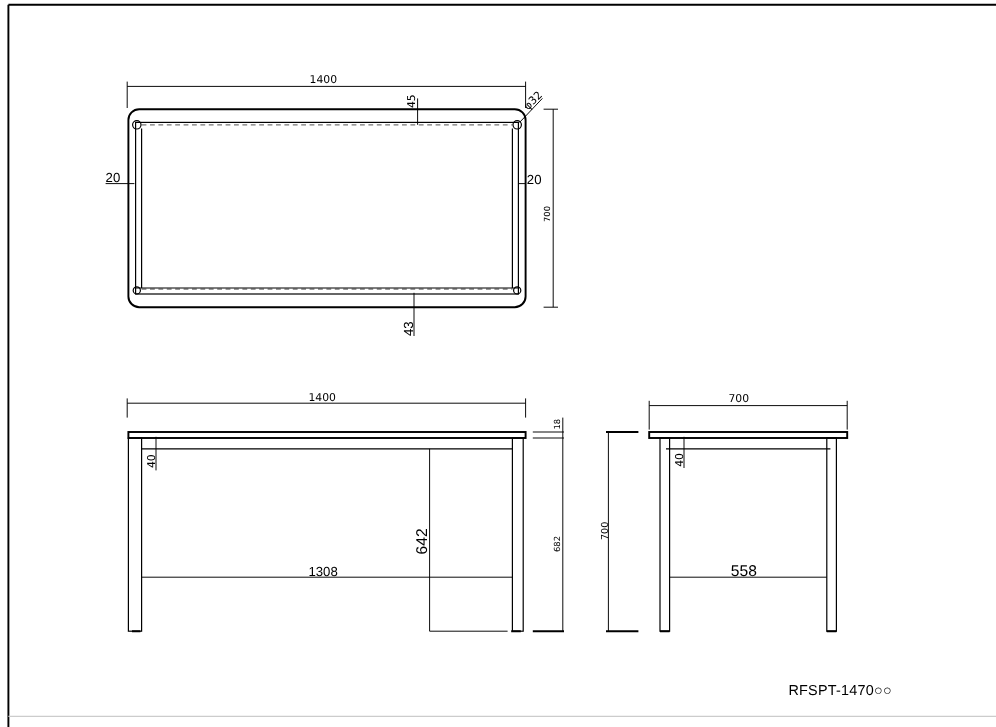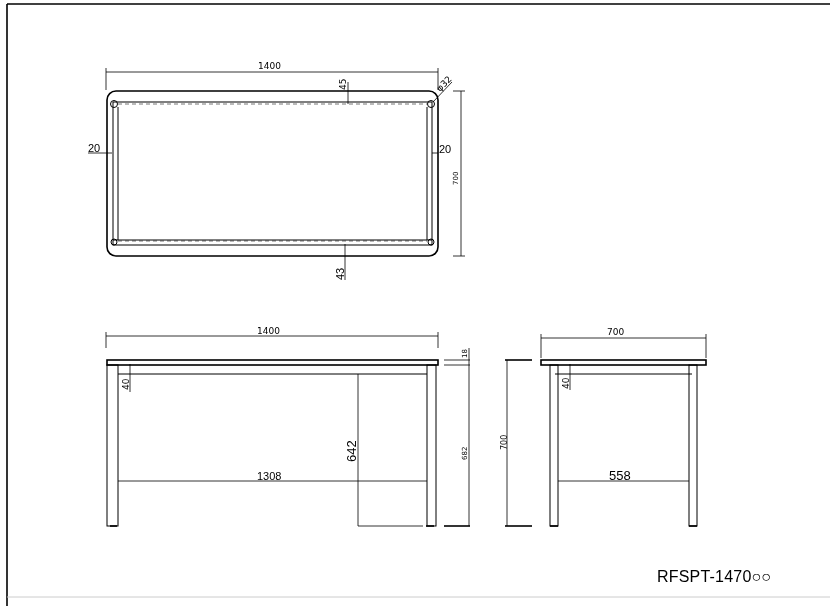--- a/index.html
+++ b/index.html
@@ -4,21 +4,21 @@
 <style>
   html, body { margin:0; padding:0; background:#ffffff; }
   body { width:830px; height:606px; position:relative; overflow:hidden; font-family:"Liberation Sans", sans-serif; }
   svg { position:absolute; left:0; top:0; }
   .ln { stroke:#000; stroke-width:1; fill:none; }
   .thk { stroke:#000; stroke-width:1.6; fill:none; }
   .dash { stroke:#777; stroke-width:1; stroke-dasharray:4 3; fill:none; }
   .dim { stroke:#000; stroke-width:0.8; fill:none; }
   .txt { font-family:"DejaVu Sans", sans-serif; font-size:9px; fill:#000; }
   .txt-lg { font-family:"Liberation Sans", sans-serif; font-size:13px; fill:#000; }
-  .model { position:absolute; left:657px; top:568px; font-size:16px; color:#000; font-family:"Liberation Sans", sans-serif; letter-spacing:0.2px; }
+  .model { position:absolute; left:657px; top:568px; font-size:12px; color:#000; font-family:"Liberation Sans", sans-serif; letter-spacing:0.2px; }
 </style>
 </head>
 <body>
 
 <svg width="830" height="606" viewBox="0 0 830 606">
 
   <g>
     <line class="thk" x1="7" y1="4" x2="830" y2="4"></line>
     <line class="thk" x1="7" y1="4" x2="7" y2="606"></line>
     <line x1="7" y1="597" x2="830" y2="597" stroke="#ccc" stroke-width="1"></line>

